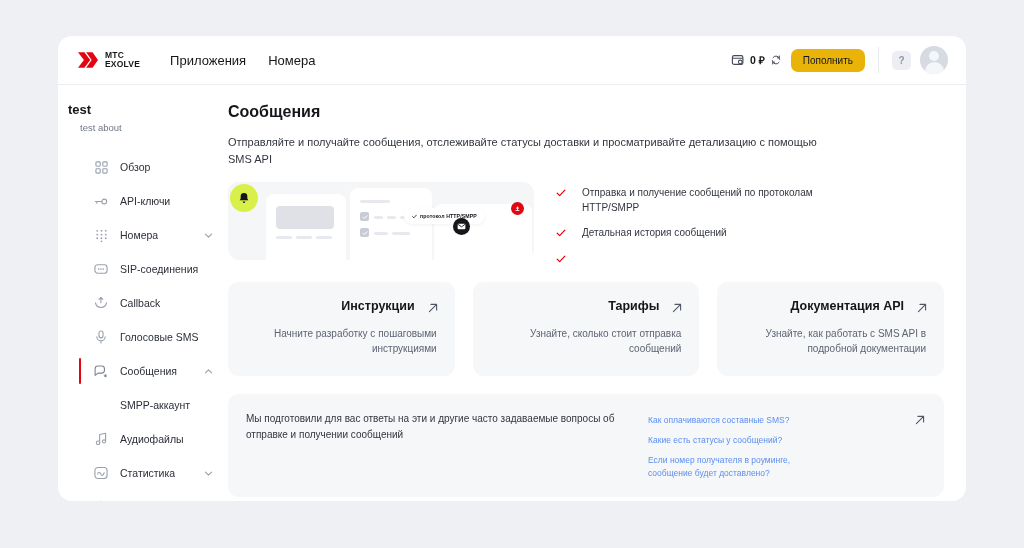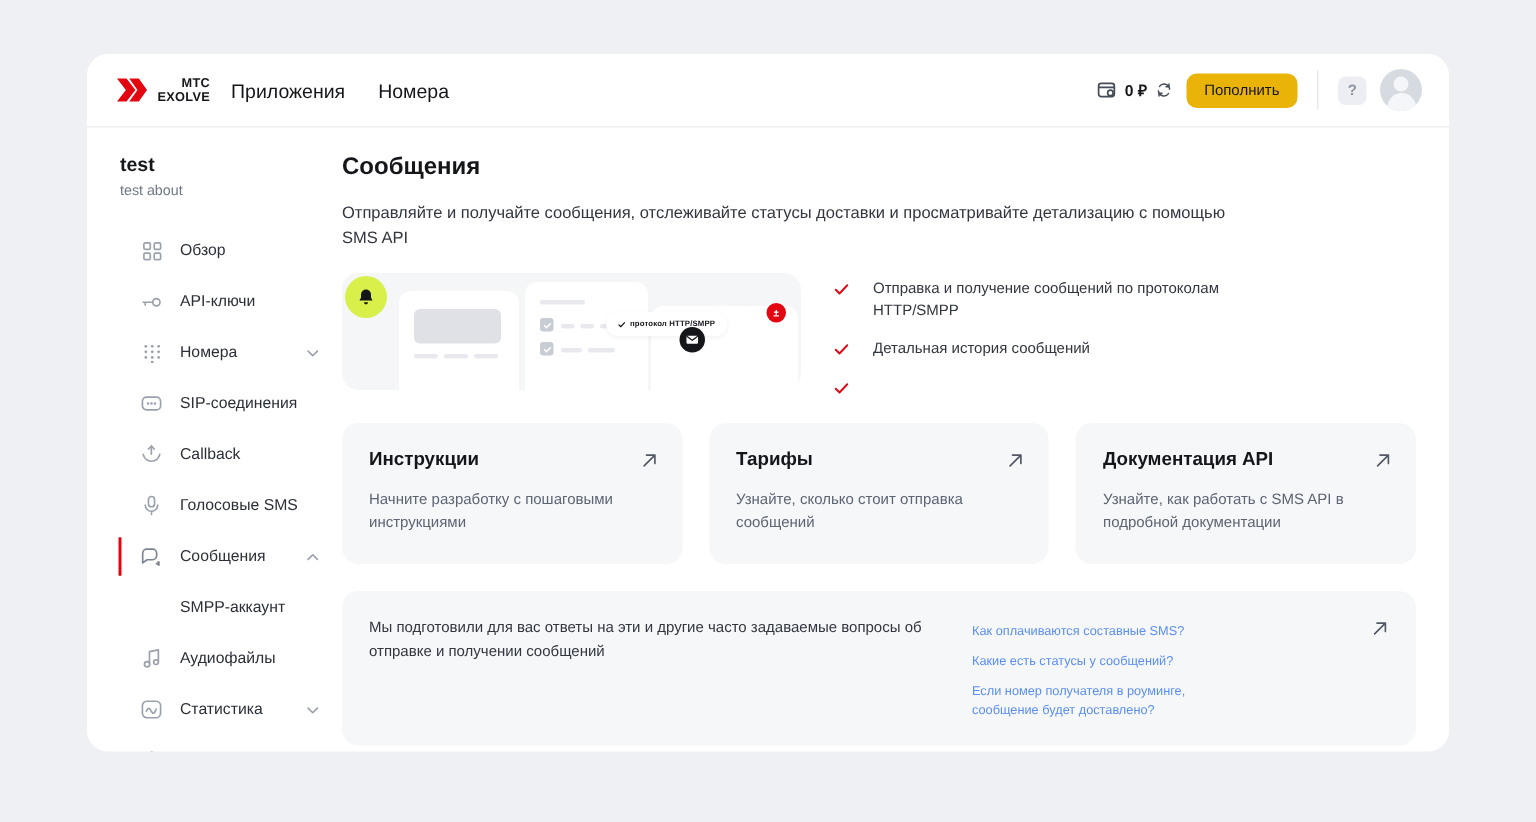--- a/index.html
+++ b/index.html
@@ -44,22 +44,21 @@
     border-bottom: 1px solid #eceef2;
     display: flex;
     align-items: center;
     padding: 0 18px 0 20px;
   }
 
   .brand {
     display: flex;
     align-items: center;
     gap: 7px;
-    margin-right: 14px;
-    text-align: right;
+    margin-right: 30px;
   }
   .brand-mark { width: 20px; height: 16px; display: block; flex: none; }
   .brand-text {
     font-size: 8.5px;
     font-weight: bold;
     line-height: 1.08;
     color: #14161a;
     letter-spacing: .2px;
     white-space: pre-line;
   }
@@ -155,21 +154,21 @@
   #sidebar {
     width: 170px;
     flex: none;
     padding-top: 17px;
     position: relative;
   }
   .org-name {
     font-size: 13px;
     font-weight: bold;
     color: #14161a;
-    padding-left: 22px;
+    padding-left: 10px;
   }
   .org-sub {
     font-size: 9.5px;
     color: #6f7684;
     padding-left: 22px;
     margin-top: 5px;
   }
 
   .nav-list { margin-top: 17px; }
 
@@ -359,20 +358,21 @@
     color: #32363f;
     line-height: 1.45;
     max-width: 250px;
   }
 
   
   .cards-row {
     display: flex;
     gap: 18px;
     margin-bottom: 18px;
+    text-align: right;
   }
   .card {
     flex: 1;
     background: #f6f7f9;
     border-radius: 11px;
     padding: 17px 18px 20px 18px;
     position: relative;
     cursor: pointer;
     min-height: 83px;
   }

